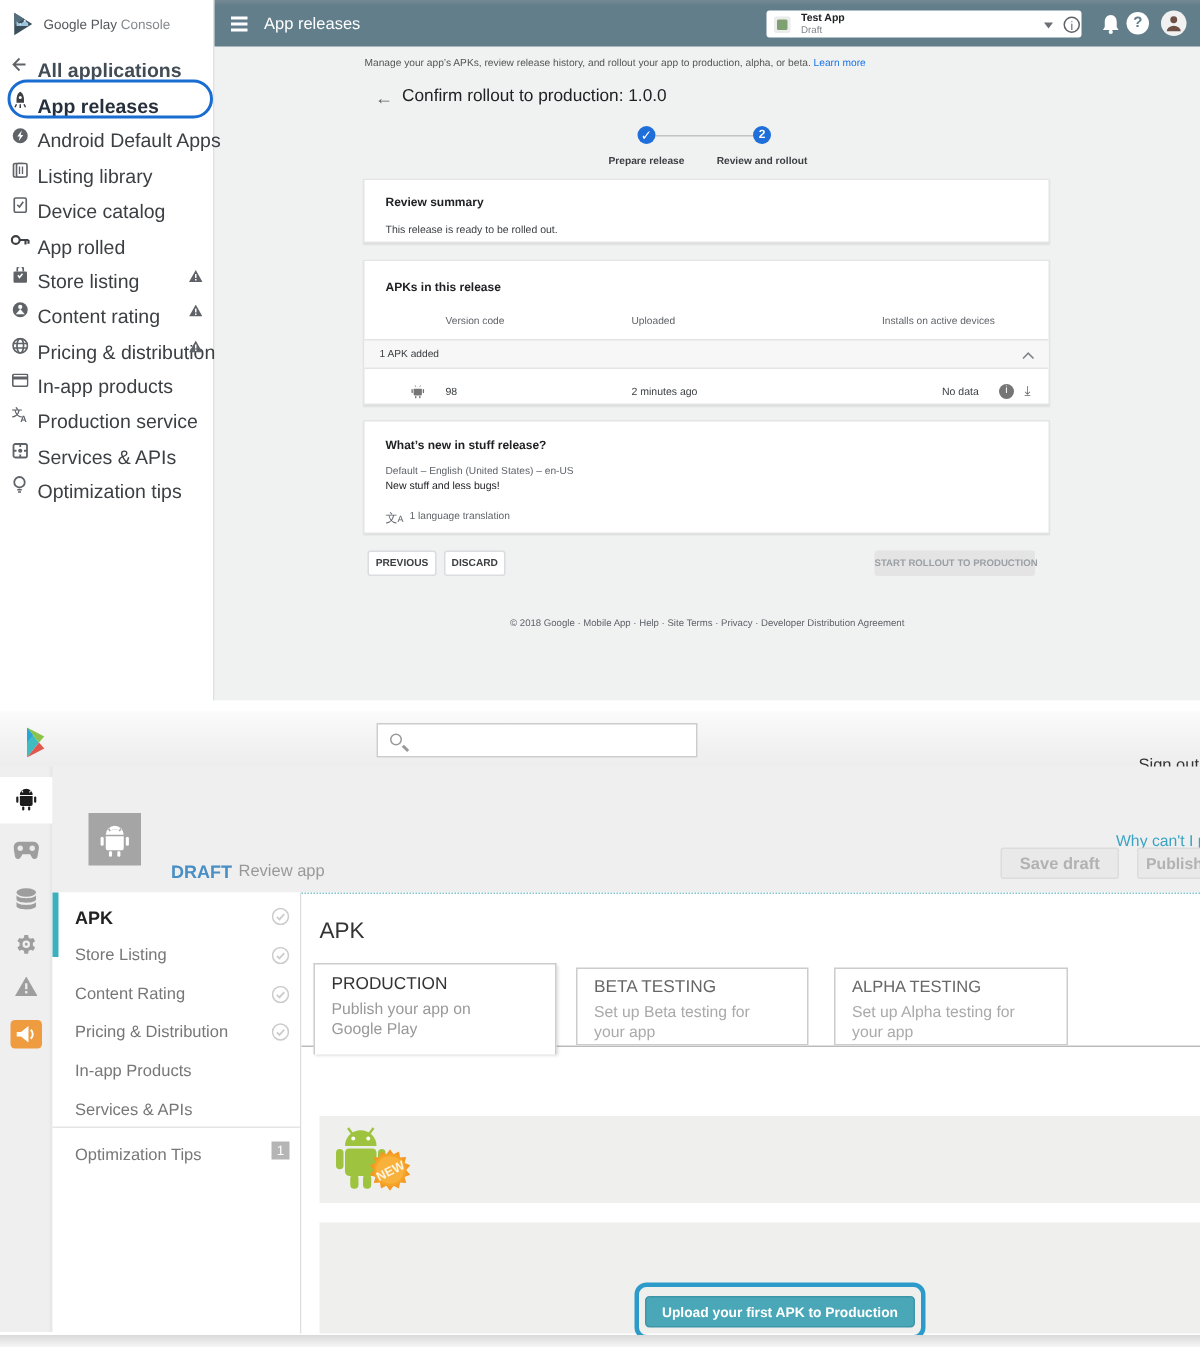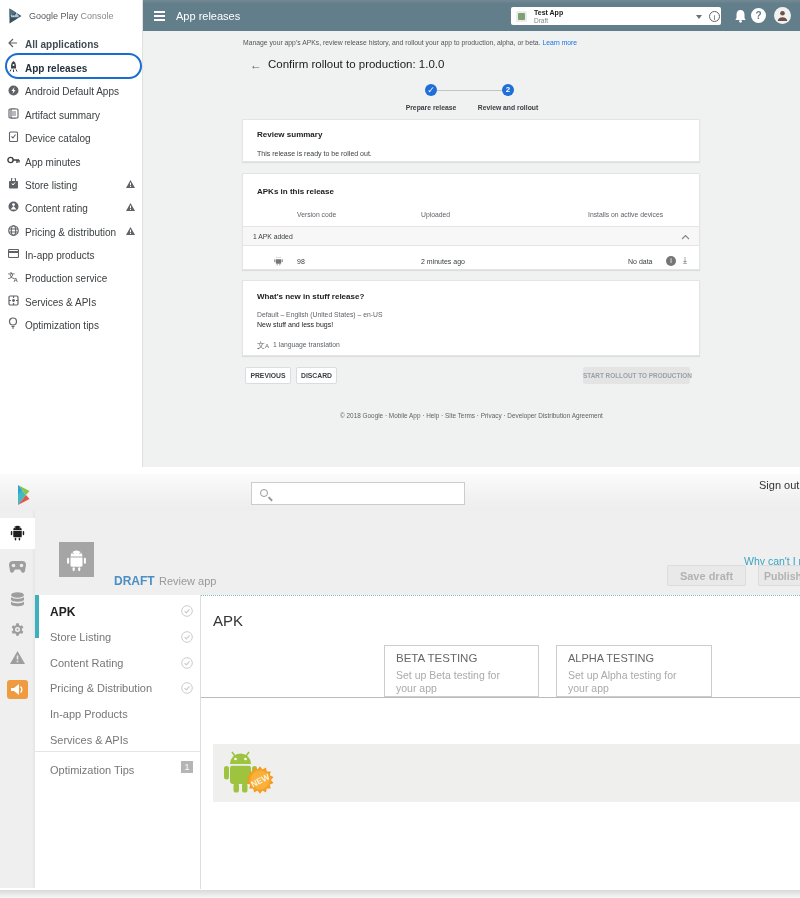--- a/index.html
+++ b/index.html
@@ -3,21 +3,21 @@
 <meta charset="utf-8">
 <style>
 * { margin:0; padding:0; box-sizing:border-box; }
 html,body { width:800px; height:898px; font-family:"Liberation Sans", sans-serif; background:#fff; overflow:hidden; }
 .abs { position:absolute; }
 #page { position:relative; width:800px; height:898px; }
 
 #s1 { position:absolute; left:0; top:0; width:800px; height:467px; background:#f0f1f1; }
 #s1sb { position:absolute; left:0; top:0; width:143px; height:470px; background:#fff; border-right:1px solid #e0e0e0; }
 #s1top { position:absolute; left:143px; top:0; width:657px; height:31px; background:linear-gradient(180deg,#758993 0,#617e8a 4px); }
-.s1item { position:absolute; left:25px; font-size:10px; color:#3c4043; white-space:nowrap; }
+.s1item { position:absolute; left:25px; font-size:13px; color:#3c4043; white-space:nowrap; }
 
 .card { position:absolute; left:242px; width:458px; background:#fff; border:1px solid #e4e4e4; box-shadow:0 1px 1px rgba(0,0,0,0.08); }
 
 #s2 { position:absolute; left:0; top:467px; width:800px; height:431px; background:#fff; }
 #s2hdr { position:absolute; left:0; top:7px; width:800px; height:42px; background:linear-gradient(180deg,#fbfbfb 0%,#f1f1f1 60%,#ececec 100%); border-bottom:1px solid #e0e0e0; }
 #s2strip { position:absolute; left:0; top:44px; width:35px; height:377px; background:#efefef; box-shadow:inset -3px 0 3px -2px rgba(0,0,0,0.06); }
 #s2band { position:absolute; left:35px; top:44px; width:765px; height:84px; background:#efefef; }
 #s2nav { position:absolute; left:35px; top:128px; width:166px; height:294px; background:#fff; border-right:1px solid #ddd; }
 .navitem { position:absolute; left:15px; font-size:11px; color:#777; white-space:nowrap; }
 #s2main { position:absolute; left:201px; top:128px; width:599px; height:294px; background:#fff; border-top:1px dotted #7fc2cc; }
@@ -37,23 +37,23 @@
         <path d="M1.5 0.5 L8 4.5 L1.5 9 Z" fill="#54707e"></path>
         <path d="M3 6.2 L5.5 8.3 L8.5 5.6 L10.8 7.5 L10.8 9.3 L3 9.3 Z" fill="#9fc5dd"></path>
         <circle cx="5.5" cy="8" r="0.7" fill="#cfe3ef"></circle>
         <circle cx="8.5" cy="5.9" r="0.7" fill="#cfe3ef"></circle>
       </svg>
       <div class="abs" style="left:29px;top:11px;font-size:9px;color:#85898d"><span style="color:#55595e">Google Play</span> Console</div>
 
       <div class="s1item" style="top:39px;font-weight:bold;color:#424c55">All applications</div>
       <div class="s1item" style="top:63px;font-weight:bold;color:#25303c">App releases</div>
       <div class="s1item" style="top:86px">Android Default Apps</div>
-      <div class="s1item" style="top:110px">Artifact summary</div>
+      <div class="s1item" style="top:110px">Listing library</div>
       <div class="s1item" style="top:133px">Device catalog</div>
-      <div class="s1item" style="top:157px">App minutes</div>
+      <div class="s1item" style="top:157px">App rolled</div>
       <div class="s1item" style="top:180px">Store listing</div>
       <div class="s1item" style="top:203px">Content rating</div>
       <div class="s1item" style="top:227px">Pricing &amp; distribution</div>
       <div class="s1item" style="top:250px">In-app products</div>
       <div class="s1item" style="top:273px">Production service</div>
       <div class="s1item" style="top:297px">Services &amp; APIs</div>
       <div class="s1item" style="top:320px">Optimization tips</div>
 
       <div class="abs" style="left:5px;top:53px;width:137px;height:26px;border:2.5px solid #1a6dd0;border-radius:13px;"></div>
 
@@ -217,21 +217,21 @@
       <svg class="abs" style="left:17px;top:11px" width="13" height="20" viewBox="0 0 13 20">
         <path d="M1 0 L9 10 L1 20 Z" fill="#40bbc1"></path>
         <path d="M1 0 L9 10 L12.5 6 Z" fill="#8bc34a"></path>
         <path d="M1 20 L9 10 L12.5 14 Z" fill="#e2574c"></path>
         <path d="M1 0 L5 5 L1 10 Z" fill="#29a5d8"></path>
       </svg>
       <div class="abs" style="left:251px;top:8px;width:214px;height:23px;background:#fff;border:1px solid #ccc;">
         <div class="abs" style="left:8px;top:6px;width:8px;height:8px;border:1.5px solid #999;border-radius:50%"></div>
         <div class="abs" style="left:16px;top:15px;width:5px;height:1.5px;background:#999;transform:rotate(45deg)"></div>
       </div>
-      <div class="abs" style="left:759px;top:5px;font-size:11px;color:#333">Sign out</div>
+      <div class="abs" style="left:759px;top:30px;font-size:11px;color:#333">Sign out</div>
     </div>
     <div id="s2strip">
       <div class="abs" style="left:0;top:7px;width:35px;height:31px;background:#fff"></div>
       <svg class="abs" style="left:10px;top:13px" width="15" height="17" viewBox="0 0 24 28" fill="#1d1d1d">
         <path d="M5 11 h14 v9 a2 2 0 0 1 -2 2 h-10 a2 2 0 0 1 -2 -2 Z M6.5 5 l1.4 2.4 a6 6 0 0 1 8.2 0 l1.4 -2.4 l-1 -0.6 l-1.3 2.2 a6.6 6.6 0 0 0 -6.4 0 l-1.3 -2.2 Z M5 10 a7 7 0 0 1 14 0 Z"></path>
         <rect x="1" y="11.5" width="2.4" height="7" rx="1.2"></rect>
         <rect x="20.6" y="11.5" width="2.4" height="7" rx="1.2"></rect>
         <rect x="7.5" y="22.5" width="2.4" height="4.5" rx="1.2"></rect>
         <rect x="14" y="22.5" width="2.4" height="4.5" rx="1.2"></rect>
       </svg>
@@ -302,20 +302,24 @@
           <path d="M3.6 6.2 L5.3 7.9 L8.5 4.4" fill="none" stroke="#ccc" stroke-width="1.2"></path>
         </svg>
 
       <div class="abs" style="left:146px;top:166px;width:12px;height:12px;background:#b5b5b5;color:#fff;font-size:9px;text-align:center;line-height:12px">1</div>
     </div>
     <div id="s2main">
       <div class="abs" style="left:12px;top:16px;font-size:15px;color:#333">APK</div>
 
       <div class="abs" style="left:0;top:101px;width:599px;height:1px;background:#bbb"></div>
 
+      <div class="tab" style="left:8px;top:46px;width:162px;height:61px;border-bottom:none;box-shadow:1px 1px 2px rgba(0,0,0,0.15)">
+        <div class="abs" style="left:11px;top:7px;font-size:11.5px;color:#333">PRODUCTION</div>
+        <div class="abs" style="left:11px;top:24px;font-size:10.5px;color:#999;line-height:13px">Publish your app on<br>Google Play</div>
+      </div>
       <div class="tab" style="left:183px;top:49px;width:155px;height:52px;">
         <div class="abs" style="left:11px;top:6px;font-size:11.5px;color:#666">BETA TESTING</div>
         <div class="abs" style="left:11px;top:23px;font-size:10.5px;color:#aaa;line-height:13px">Set up Beta testing for<br>your app</div>
       </div>
       <div class="tab" style="left:355px;top:49px;width:156px;height:52px;">
         <div class="abs" style="left:11px;top:6px;font-size:11px;color:#666">ALPHA TESTING</div>
         <div class="abs" style="left:11px;top:23px;font-size:10.5px;color:#aaa;line-height:13px">Set up Alpha testing for<br>your app</div>
       </div>
     </div>
 
@@ -335,15 +339,19 @@
         <circle cx="12.5" cy="9" r="1.3" fill="#fff"></circle>
         <circle cx="22.5" cy="9" r="1.3" fill="#fff"></circle>
         <g transform="translate(37,30)">
           <path d="M0.0 -13.8 L2.4 -10.5 L6.0 -12.4 L6.7 -8.4 L10.8 -8.6 L9.7 -4.7 L13.5 -3.1 L10.8 0.0 L13.5 3.1 L9.7 4.7 L10.8 8.6 L6.7 8.4 L6.0 12.4 L2.4 10.5 L0.0 13.8 L-2.4 10.5 L-6.0 12.4 L-6.7 8.4 L-10.8 8.6 L-9.7 4.7 L-13.5 3.1 L-10.8 0.0 L-13.5 -3.1 L-9.7 -4.7 L-10.8 -8.6 L-6.7 -8.4 L-6.0 -12.4 L-2.4 -10.5 Z" fill="#f59823"></path>
           <circle r="10.8" fill="#f6a426"></circle>
           <circle r="9.2" fill="#f9b440" opacity="0.8"></circle>
           <text x="0" y="3.5" font-size="8.5" font-weight="bold" fill="#fdf3df" text-anchor="middle" transform="rotate(-27)">NEW</text>
         </g>
       </svg>
     </div>
+    <div class="graysec" style="top:348px;width:587px;height:74px;">
+      <div class="abs" style="left:210px;top:40px;width:194px;height:38px;border:3px solid #2d9bc9;border-radius:8px;"></div>
+      <div class="abs" style="left:217px;top:49px;width:180px;height:21px;background:#49a7b8;border:1px solid #3d95a8;border-radius:3px;color:#fff;font-size:9.2px;font-weight:bold;text-align:center;white-space:nowrap;letter-spacing:0;line-height:20px">Upload your first APK to Production</div>
+    </div>
   </div>
   <div id="bottomfade"></div>
 </div>
 
 </body></html>

